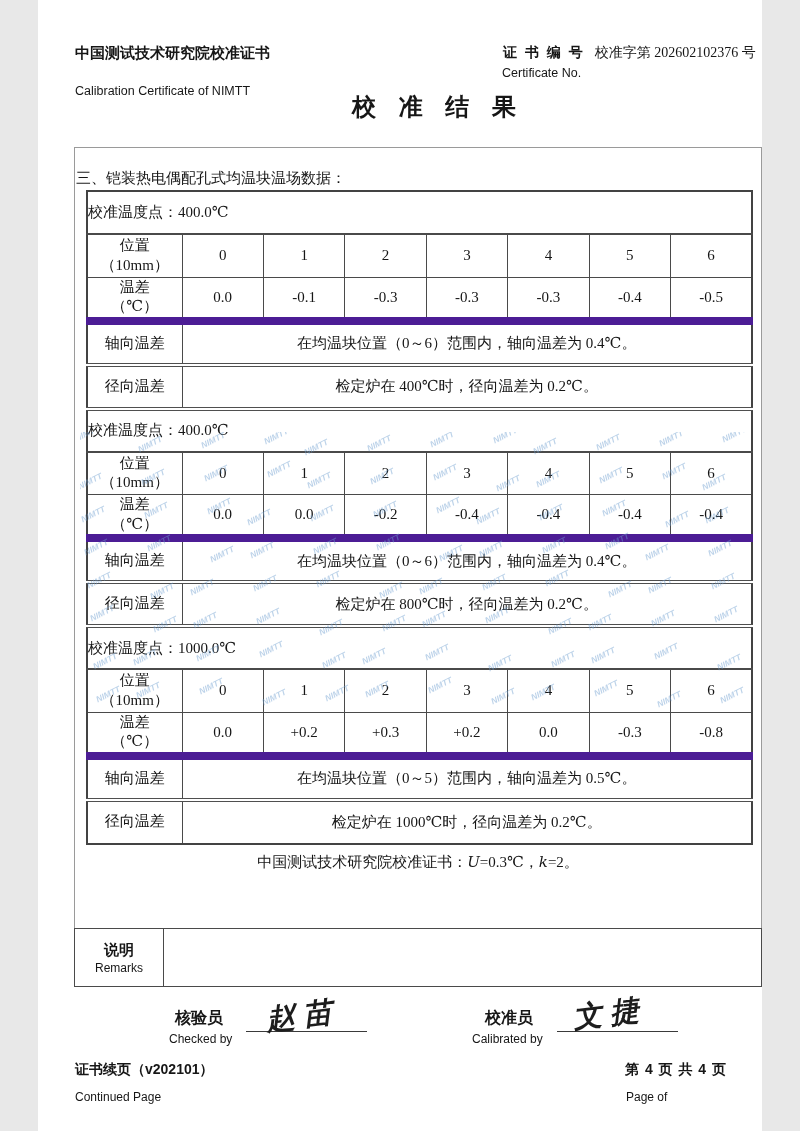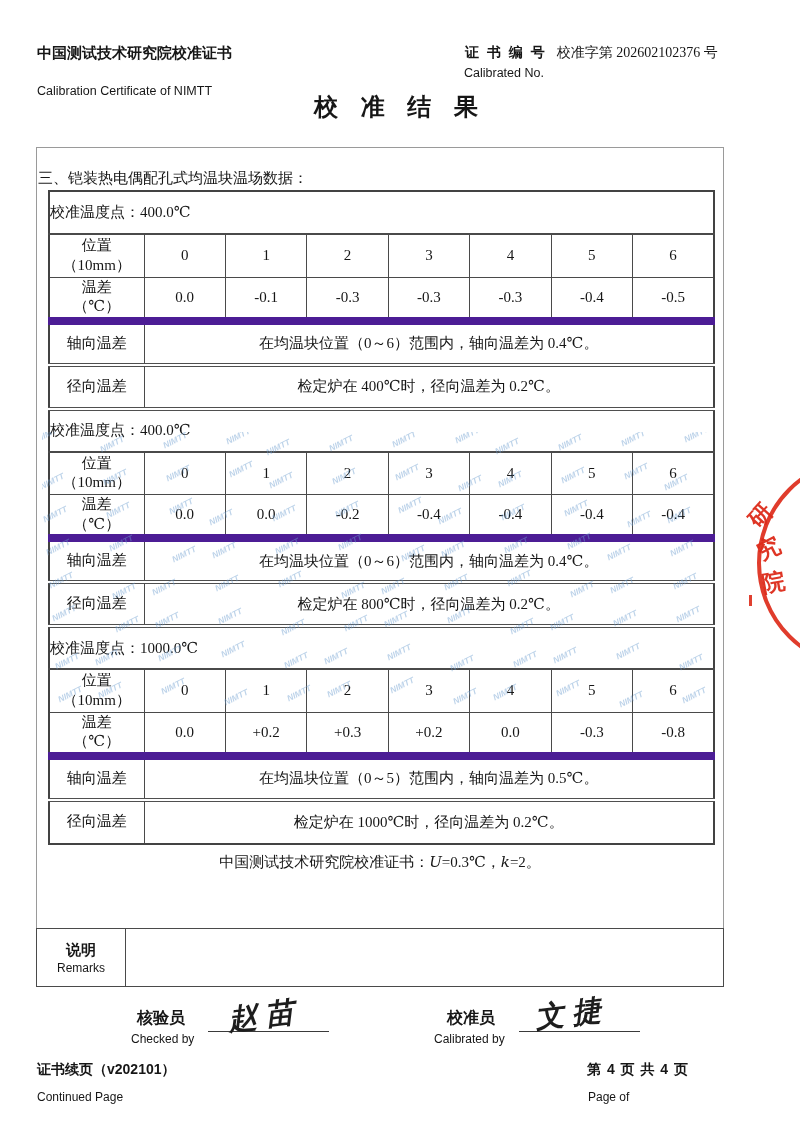--- a/index.html
+++ b/index.html
@@ -1,17 +1,17 @@
 <!DOCTYPE html>
 <html lang="zh"><head>
 <meta charset="utf-8">
 <style>
   * { margin:0; padding:0; box-sizing:border-box; }
   body { background:#e8e8e8; font-family:"Liberation Serif","DejaVu Serif",serif; }
-  .page { position:relative; width:800px; height:1131px; background:#ffffff;
+  .page { position:relative; width:724px; height:1131px; background:#ffffff;
           overflow:hidden; color:#161616; margin:0 auto; }
 
   
   .org-cn  { position:absolute; left:37px; top:44px;  font:bold 15px/1.25 "Liberation Sans",sans-serif; }
   .org-en  { position:absolute; left:37px; top:84px;  font:12.5px/1.2 "Liberation Sans",sans-serif; }
   .cert-line { position:absolute; left:465px; top:44px; font-size:14px; white-space:nowrap; }
   .cert-label { font-family:"Liberation Sans",sans-serif; font-weight:bold; letter-spacing:2px; margin-right:10px; }
   .cert-value { font-family:"Liberation Serif",serif; }
   .cert-en { position:absolute; left:464px; top:66px; font:12.5px "Liberation Sans",sans-serif; }
 
@@ -86,21 +86,21 @@
 </head>
 <body>
 
 <div class="page">
 
   <div class="org-cn">中国测试技术研究院校准证书</div>
   <div class="org-en">Calibration Certificate of NIMTT</div>
   <div class="cert-line">
     <span class="cert-label">证 书 编 号</span><span class="cert-value">校准字第 202602102376 号</span>
   </div>
-  <div class="cert-en">Calibrated No.</div>
+  <div class="cert-en">Certificate No.</div>
 
   <div class="main-title">校 准 结 果</div>
 
   <div class="outer-box"></div>
   <div class="sec-heading">三、铠装热电偶配孔式均温块温场数据：</div>
 
   <table class="data-table">
     <colgroup>
         <col style="width:95px">
         <col>

